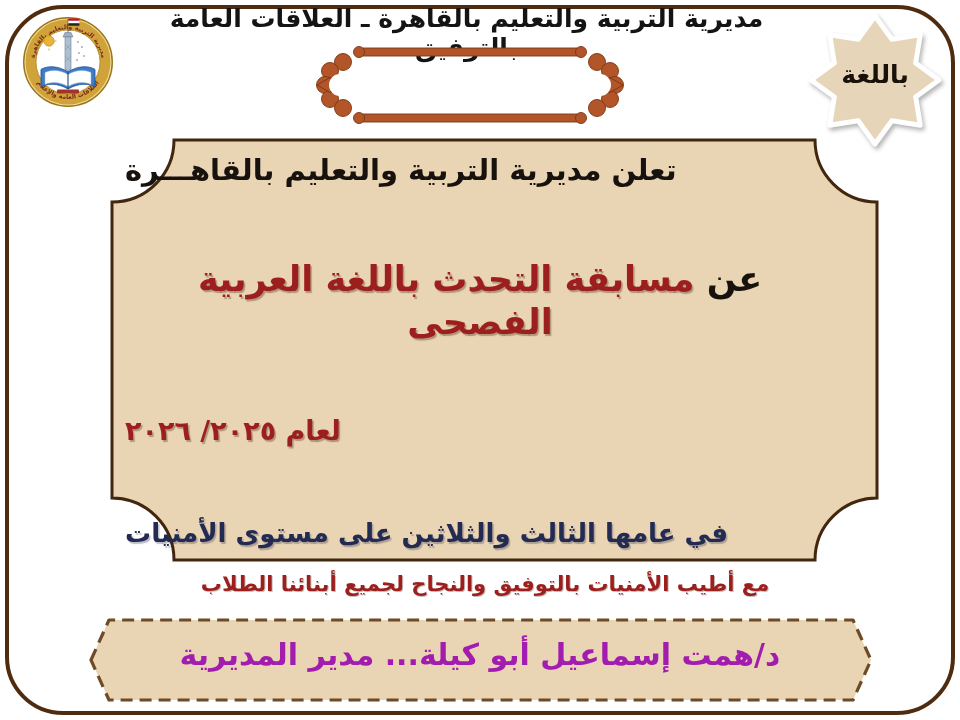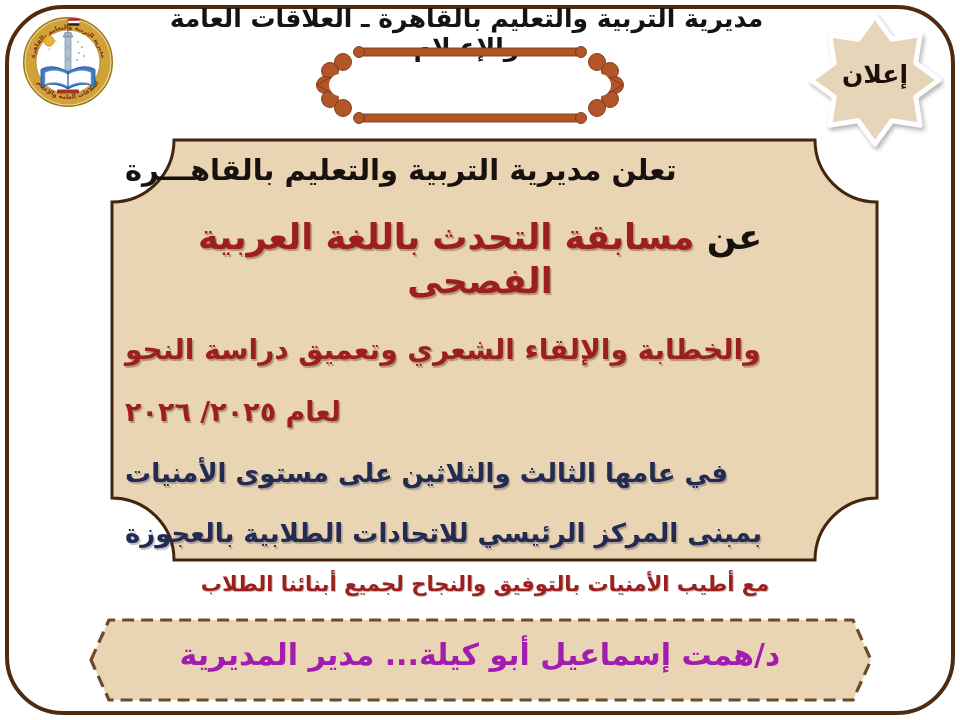--- a/index.html
+++ b/index.html
@@ -95,26 +95,26 @@
     <g>
       <path d="M48 66 C38 59.5 27 59.5 21 63.5 L21 81 C27 77 38 77 48 83 Z" fill="#3d7cc9" stroke="#1d4f8a" stroke-width="0.8"></path>
       <path d="M48 66 C58 59.5 69 59.5 75 63.5 L75 81 C69 77 58 77 48 83 Z" fill="#3d7cc9" stroke="#1d4f8a" stroke-width="0.8"></path>
       <path d="M48 68.5 C40 63.5 31 63.5 25 66.5 L25 78.5 C31 75.5 40 75.8 48 80.5 Z" fill="#ffffff" stroke="#9fb6d0" stroke-width="0.5"></path>
       <path d="M48 68.5 C56 63.5 65 63.5 71 66.5 L71 78.5 C65 75.5 56 75.8 48 80.5 Z" fill="#ffffff" stroke="#9fb6d0" stroke-width="0.5"></path>
       <line x1="48" y1="67" x2="48" y2="82.5" stroke="#1d4f8a" stroke-width="1"></line>
       <rect x="37" y="83.5" width="22" height="4" rx="1" fill="#a23327"></rect>
     </g>
   </svg>
 
-  <div class="header-title">مديرية التربية والتعليم بالقاهرة ـ العلاقات العامة والإعـلام</div>
+  <div class="header-title">مديرية التربية والتعليم بالقاهرة ـ العلاقات العامة بالتوفيق</div>
 
   <svg class="star-svg" viewBox="0 0 150 150">
     <polygon points="75,11 91.9,34.3 120.3,29.7 115.7,58.1 139,75 115.7,91.9 120.3,120.3 91.9,115.7 75,139 58.1,115.7 29.7,120.3 34.3,91.9 11,75 34.3,58.1 29.7,29.7 58.1,34.3" fill="#e7d5ba" stroke="#ffffff" stroke-width="5" stroke-linejoin="round"></polygon>
   </svg>
-  <div class="badge-label">إعلان</div>
+  <div class="badge-label">باللغة</div>
 
   <svg class="cartouche-svg" viewBox="0 0 310 90">
     <g fill="#b2562a" stroke="#7c3512" stroke-width="0.9">
       <rect x="46" y="8" width="218" height="8" rx="2"></rect>
       <rect x="46" y="74" width="218" height="8" rx="2"></rect>
       <circle cx="44" cy="12" r="5.5"></circle>
         <circle cx="266" cy="12" r="5.5"></circle>
       <circle cx="44" cy="78" r="5.5"></circle>
         <circle cx="266" cy="78" r="5.5"></circle>
 
@@ -139,24 +139,22 @@
   <svg class="plaque-svg" viewBox="0 0 960 720">
     <path d="M 174 140 L 815 140 A 62 62 0 0 0 877 202 L 877 498 A 62 62 0 0 0 815 560 L 174 560 A 62 62 0 0 0 112 498 L 112 202 A 62 62 0 0 0 174 140 Z" fill="#e9d4b4" stroke="#42260e" stroke-width="3"></path>
   </svg>
 
   <div class="ann-lines">
     <div class="ann-line l1">تعلن مديرية التربية والتعليم بالقاهـــرة</div>
     <div class="ann-line l2">
       <span class="intro">عن</span>
       <span>مسابقة التحدث باللغة العربية الفصحى</span>
     </div>
-    <div class="ann-line l3">والخطابة والإلقاء الشعري وتعميق دراسة النحو</div>
     <div class="ann-line l4">لعام ٢٠٢٥/ ٢٠٢٦</div>
     <div class="ann-line l5">في عامها الثالث والثلاثين على مستوى الأمنيات</div>
-    <div class="ann-line l6">بمبنى المركز الرئيسي للاتحادات الطلابية بالعجوزة</div>
   </div>
 
   <div class="wishes-line">مع أطيب الأمنيات بالتوفيق والنجاح لجميع أبنائنا الطلاب</div>
 
   <svg class="banner-svg" viewBox="0 0 792 92">
     <polygon points="6,46 24,6 768,6 786,46 768,86 24,86" fill="#e9d4b4" stroke="#6f4a26" stroke-width="3.2" stroke-dasharray="12 7" stroke-linejoin="round"></polygon>
   </svg>
   <div class="signature-text">د/همت إسماعيل أبو كيلة... مدير المديرية</div>
 
 </div>

